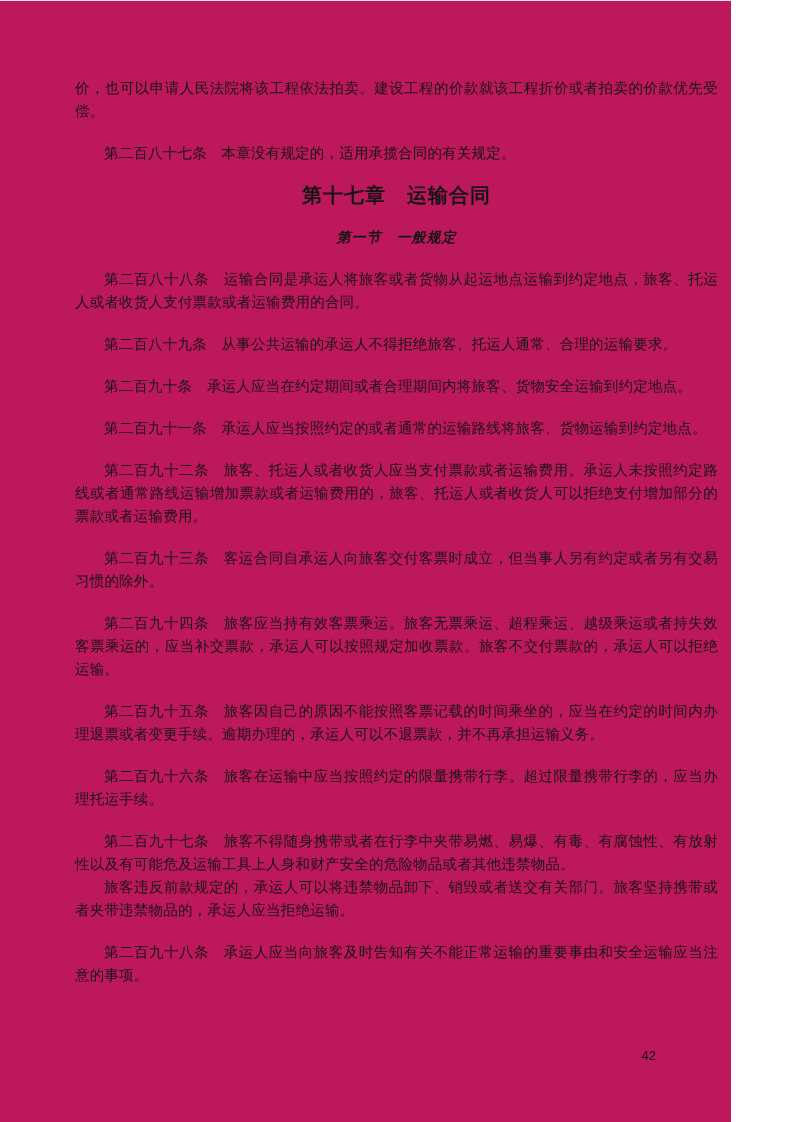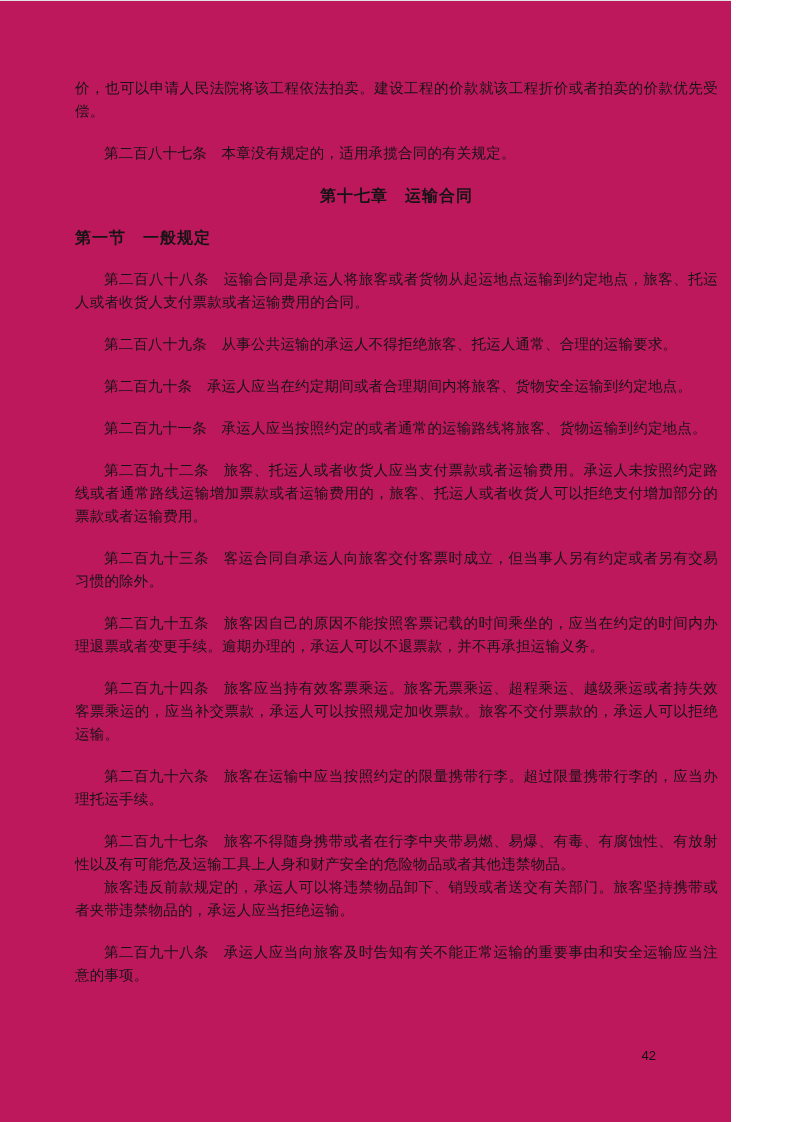--- a/index.html
+++ b/index.html
@@ -34,29 +34,31 @@
   }
   .para.flush {
     text-indent: 0;
   }
   .para.tight {
     margin-bottom: 0;
   }
   .chapter-heading {
     font-family: "Liberation Sans", "DejaVu Sans", sans-serif;
     font-weight: bold;
-    font-size: 16px;
+    font-size: 20px;
     line-height: 23px;
     text-align: center;
     margin: 0 0 19px 0;
     letter-spacing: 1px;
   }
   .section-heading {
-    font-size: 16px;
+    font-size: 14px;
     line-height: 23px;
+    font-style: italic;
+    text-align: center;
     margin: 0 0 19px 0;
     letter-spacing: 1px;
   }
   .page-number {
     position: absolute;
     top: 1046px;
     right: 75px;
     font-family: "Liberation Sans", "DejaVu Sans", sans-serif;
     font-size: 13px;
     line-height: 18px;
@@ -71,21 +73,21 @@
     <p class="para flush">价，也可以申请人民法院将该工程依法拍卖。建设工程的价款就该工程折价或者拍卖的价款优先受偿。</p>
     <p class="para">第二百八十七条　本章没有规定的，适用承揽合同的有关规定。</p>
     <h2 class="chapter-heading">第十七章　运输合同</h2>
     <h3 class="section-heading">第一节　一般规定</h3>
     <p class="para">第二百八十八条　运输合同是承运人将旅客或者货物从起运地点运输到约定地点，旅客、托运人或者收货人支付票款或者运输费用的合同。</p>
     <p class="para">第二百八十九条　从事公共运输的承运人不得拒绝旅客、托运人通常、合理的运输要求。</p>
     <p class="para">第二百九十条　承运人应当在约定期间或者合理期间内将旅客、货物安全运输到约定地点。</p>
     <p class="para">第二百九十一条　承运人应当按照约定的或者通常的运输路线将旅客、货物运输到约定地点。</p>
     <p class="para">第二百九十二条　旅客、托运人或者收货人应当支付票款或者运输费用。承运人未按照约定路线或者通常路线运输增加票款或者运输费用的，旅客、托运人或者收货人可以拒绝支付增加部分的票款或者运输费用。</p>
     <p class="para">第二百九十三条　客运合同自承运人向旅客交付客票时成立，但当事人另有约定或者另有交易习惯的除外。</p>
+    <p class="para">第二百九十四条　旅客应当持有效客票乘运。旅客无票乘运、超程乘运、越级乘运或者持失效客票乘运的，应当补交票款，承运人可以按照规定加收票款。旅客不交付票款的，承运人可以拒绝运输。</p>
     <p class="para">第二百九十五条　旅客因自己的原因不能按照客票记载的时间乘坐的，应当在约定的时间内办理退票或者变更手续。逾期办理的，承运人可以不退票款，并不再承担运输义务。</p>
-    <p class="para">第二百九十四条　旅客应当持有效客票乘运。旅客无票乘运、超程乘运、越级乘运或者持失效客票乘运的，应当补交票款，承运人可以按照规定加收票款。旅客不交付票款的，承运人可以拒绝运输。</p>
     <p class="para">第二百九十六条　旅客在运输中应当按照约定的限量携带行李。超过限量携带行李的，应当办理托运手续。</p>
     <p class="para tight">第二百九十七条　旅客不得随身携带或者在行李中夹带易燃、易爆、有毒、有腐蚀性、有放射性以及有可能危及运输工具上人身和财产安全的危险物品或者其他违禁物品。</p>
     <p class="para">旅客违反前款规定的，承运人可以将违禁物品卸下、销毁或者送交有关部门。旅客坚持携带或者夹带违禁物品的，承运人应当拒绝运输。</p>
     <p class="para">第二百九十八条　承运人应当向旅客及时告知有关不能正常运输的重要事由和安全运输应当注意的事项。</p>
   </div>
   <div class="page-number">42</div>
 </div>
 
 </body></html>

